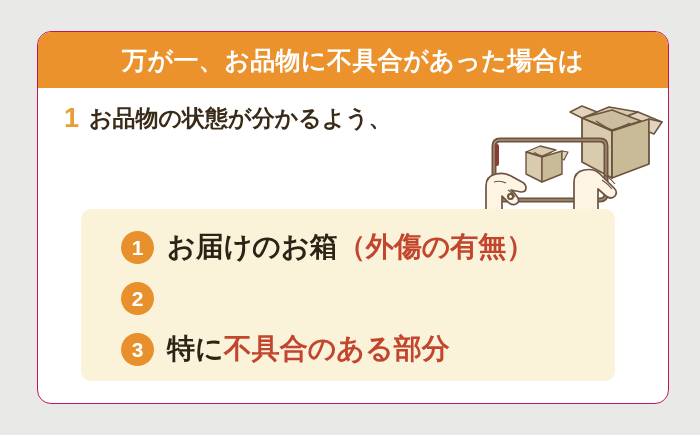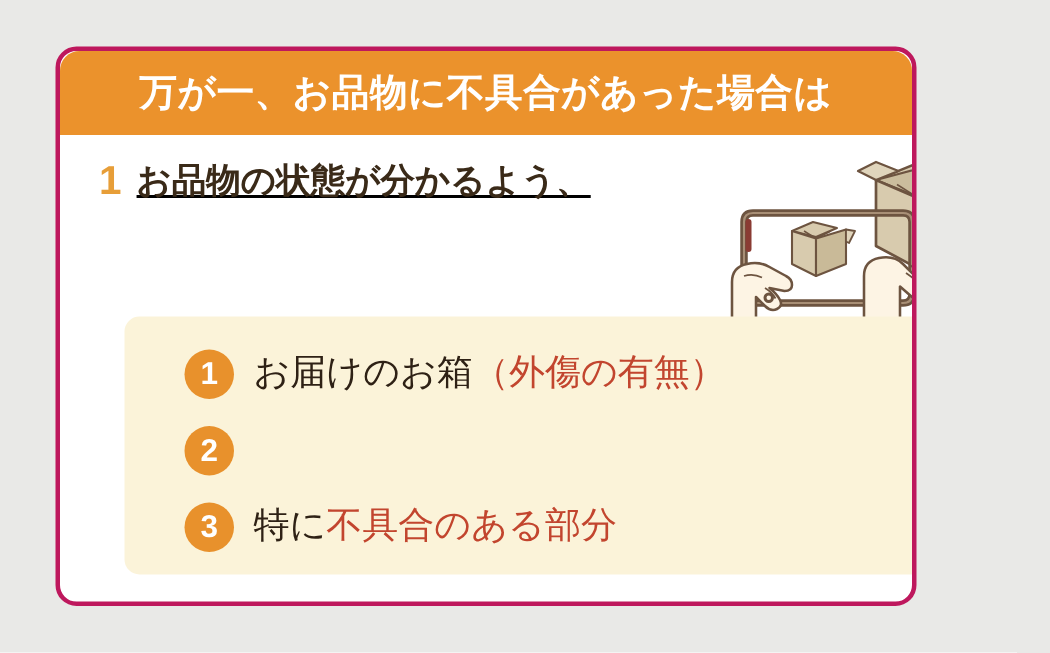--- a/index.html
+++ b/index.html
@@ -12,24 +12,24 @@
     background: #e9e9e7;
     font-family: "Liberation Sans", "DejaVu Sans", sans-serif;
     overflow: hidden;
     position: relative;
   }
 
   #card {
     position: absolute;
     left: 37px;
     top: 31px;
-    width: 574px;
+    width: 632px;
     height: 373px;
     background: #ffffff;
-    border: 3px solid #be185d;
+    border: 1px solid #be185d;
     border-radius: 14px;
     box-sizing: border-box;
     overflow: hidden;
   }
 
   
   #banner {
     position: absolute;
     left: 0;
     top: 0;
@@ -65,21 +65,20 @@
   #step1-number {
     color: #e79e38;
     font-size: 27px;
     font-weight: bold;
     line-height: 1.05;
     margin-right: 10px;
   }
   .step-lines {
     display: flex;
     flex-direction: column;
-    text-decoration: underline;
   }
   .step-line {
     font-size: 23px;
     font-weight: bold;
     color: #3a2a18;
     line-height: 1.28;
     white-space: nowrap;
   }
   .hl {
     background: #fcf0da;
@@ -121,22 +120,22 @@
     font-size: 21px;
     font-weight: bold;
     display: flex;
     align-items: center;
     justify-content: center;
     flex: 0 0 auto;
     margin-right: 13px;
     line-height: 1;
   }
   .item-text {
-    font-size: 24px;
-    font-weight: normal;
+    font-size: 28px;
+    font-weight: bold;
     color: #2e2115;
     line-height: 1;
   }
   .item-text .red {
     color: #c2452e;
   }
 
   
   #illustration {
     position: absolute;

